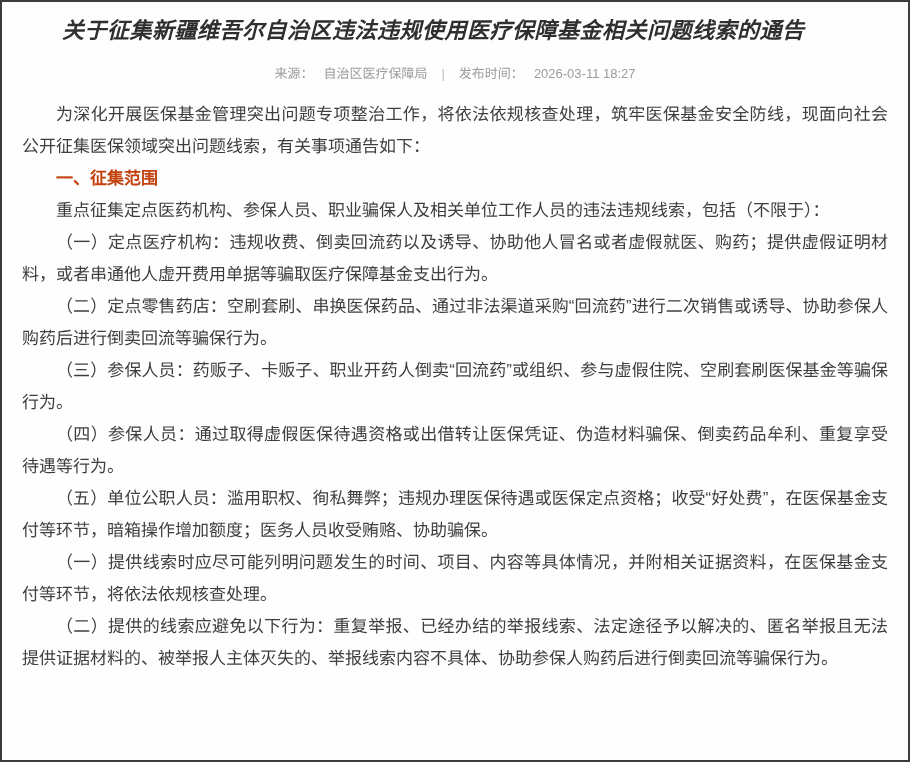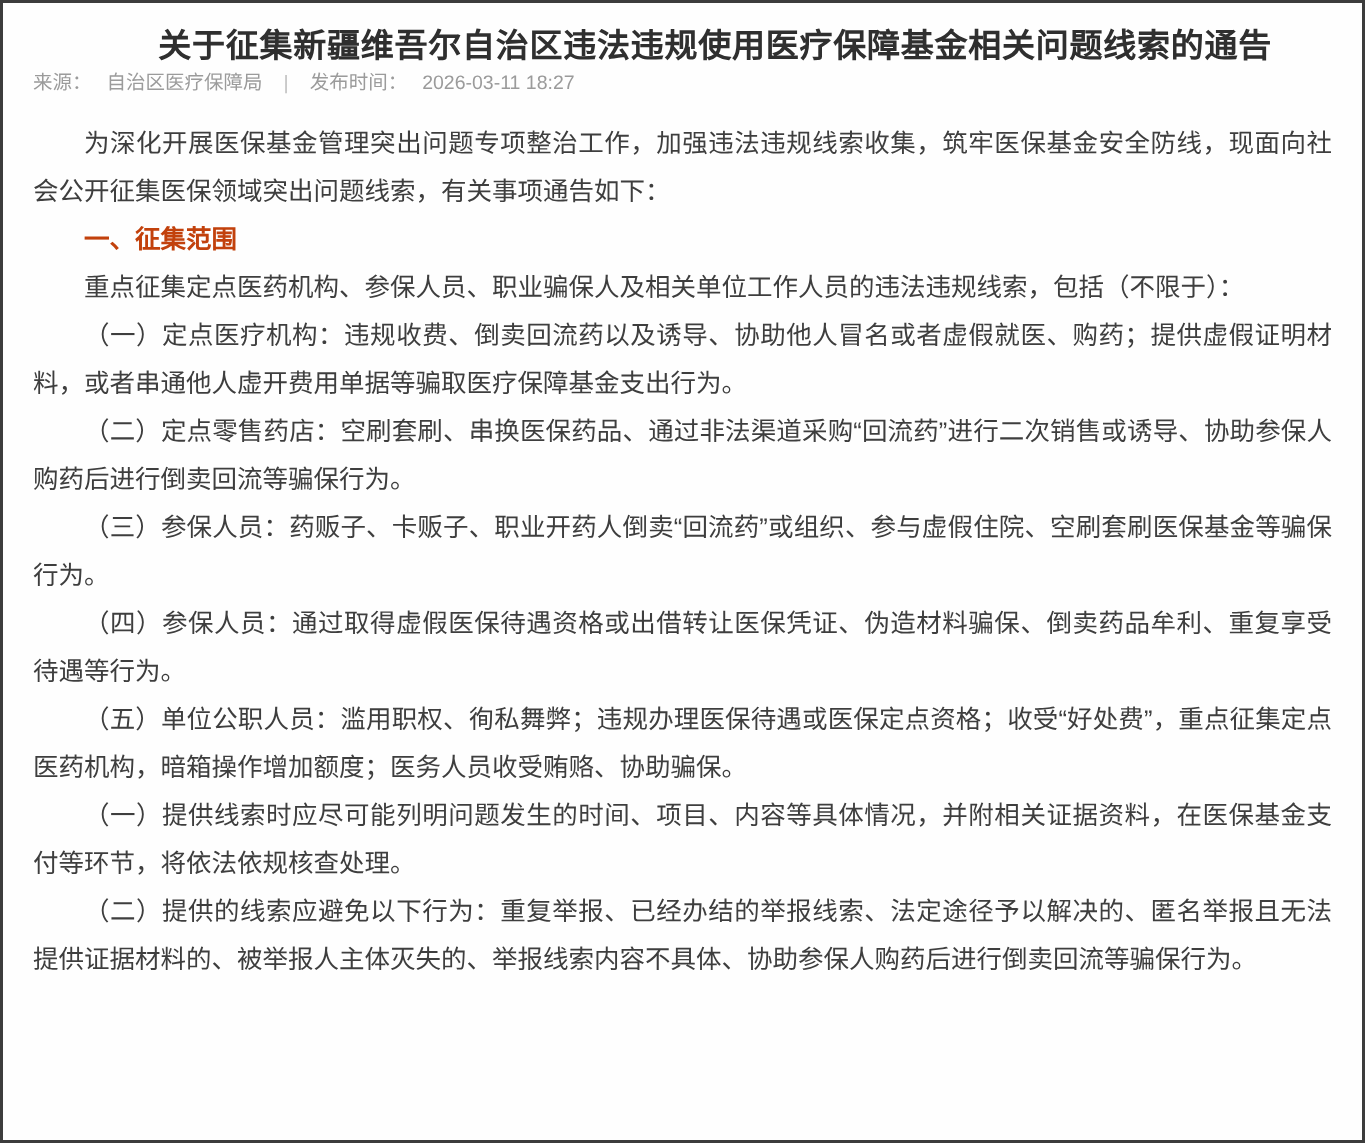--- a/index.html
+++ b/index.html
@@ -10,30 +10,31 @@
     background: #fefefe;
     border: 2px solid #3c3c3c;
     font-family: "Liberation Sans", "DejaVu Sans", sans-serif;
     overflow: hidden;
   }
   .page {
     padding: 0 20px;
   }
   .title {
     margin: 14px 40px 0 40px;
-    text-align: right;
+    text-align: left;
     font-size: 22px;
     line-height: 30px;
     font-weight: bold;
     color: #2f2f2f;
     letter-spacing: 0.5px;
+    font-style: italic;
   }
   .meta {
-    margin-top: 0;
-    text-align: left;
+    margin-top: 19px;
+    text-align: center;
     font-size: 13px;
     color: #9b9b9b;
     line-height: 18px;
   }
   .meta .sep {
     display: inline-block;
     margin: 0 14px;
     color: #c0c0c0;
   }
   .meta .gap { display: inline-block; width: 10px; }
@@ -58,25 +59,25 @@
 
 <div class="page">
 
   <h1 class="title">关于征集新疆维吾尔自治区违法违规使用医疗保障基金相关问题线索的通告</h1>
 
   <div class="meta">
     <span>来源：</span><span class="gap"></span><span>自治区医疗保障局</span><span class="sep">|</span><span>发布时间：</span><span class="gap"></span><span>2026-03-11 18:27</span>
   </div>
 
   <div class="content">
-    <p>为深化开展医保基金管理突出问题专项整治工作，加强违法违规线索收集，筑牢医保基金安全防线，现面向社会公开征集医保领域突出问题线索，有关事项通告如下：</p>
+    <p>为深化开展医保基金管理突出问题专项整治工作，将依法依规核查处理，筑牢医保基金安全防线，现面向社会公开征集医保领域突出问题线索，有关事项通告如下：</p>
     <p class="heading">一、征集范围</p>
     <p>重点征集定点医药机构、参保人员、职业骗保人及相关单位工作人员的违法违规线索，包括（不限于）：</p>
     <p>（一）定点医疗机构：违规收费、倒卖回流药以及诱导、协助他人冒名或者虚假就医、购药；提供虚假证明材料，或者串通他人虚开费用单据等骗取医疗保障基金支出行为。</p>
     <p>（二）定点零售药店：空刷套刷、串换医保药品、通过非法渠道采购“回流药”进行二次销售或诱导、协助参保人购药后进行倒卖回流等骗保行为。</p>
     <p>（三）参保人员：药贩子、卡贩子、职业开药人倒卖“回流药”或组织、参与虚假住院、空刷套刷医保基金等骗保行为。</p>
     <p>（四）参保人员：通过取得虚假医保待遇资格或出借转让医保凭证、伪造材料骗保、倒卖药品牟利、重复享受待遇等行为。</p>
-    <p>（五）单位公职人员：滥用职权、徇私舞弊；违规办理医保待遇或医保定点资格；收受“好处费”，重点征集定点医药机构，暗箱操作增加额度；医务人员收受贿赂、协助骗保。</p>
+    <p>（五）单位公职人员：滥用职权、徇私舞弊；违规办理医保待遇或医保定点资格；收受“好处费”，在医保基金支付等环节，暗箱操作增加额度；医务人员收受贿赂、协助骗保。</p>
     <p>（一）提供线索时应尽可能列明问题发生的时间、项目、内容等具体情况，并附相关证据资料，在医保基金支付等环节，将依法依规核查处理。</p>
     <p>（二）提供的线索应避免以下行为：重复举报、已经办结的举报线索、法定途径予以解决的、匿名举报且无法提供证据材料的、被举报人主体灭失的、举报线索内容不具体、协助参保人购药后进行倒卖回流等骗保行为。</p>
   </div>
 
 </div>
 
 </body></html>

